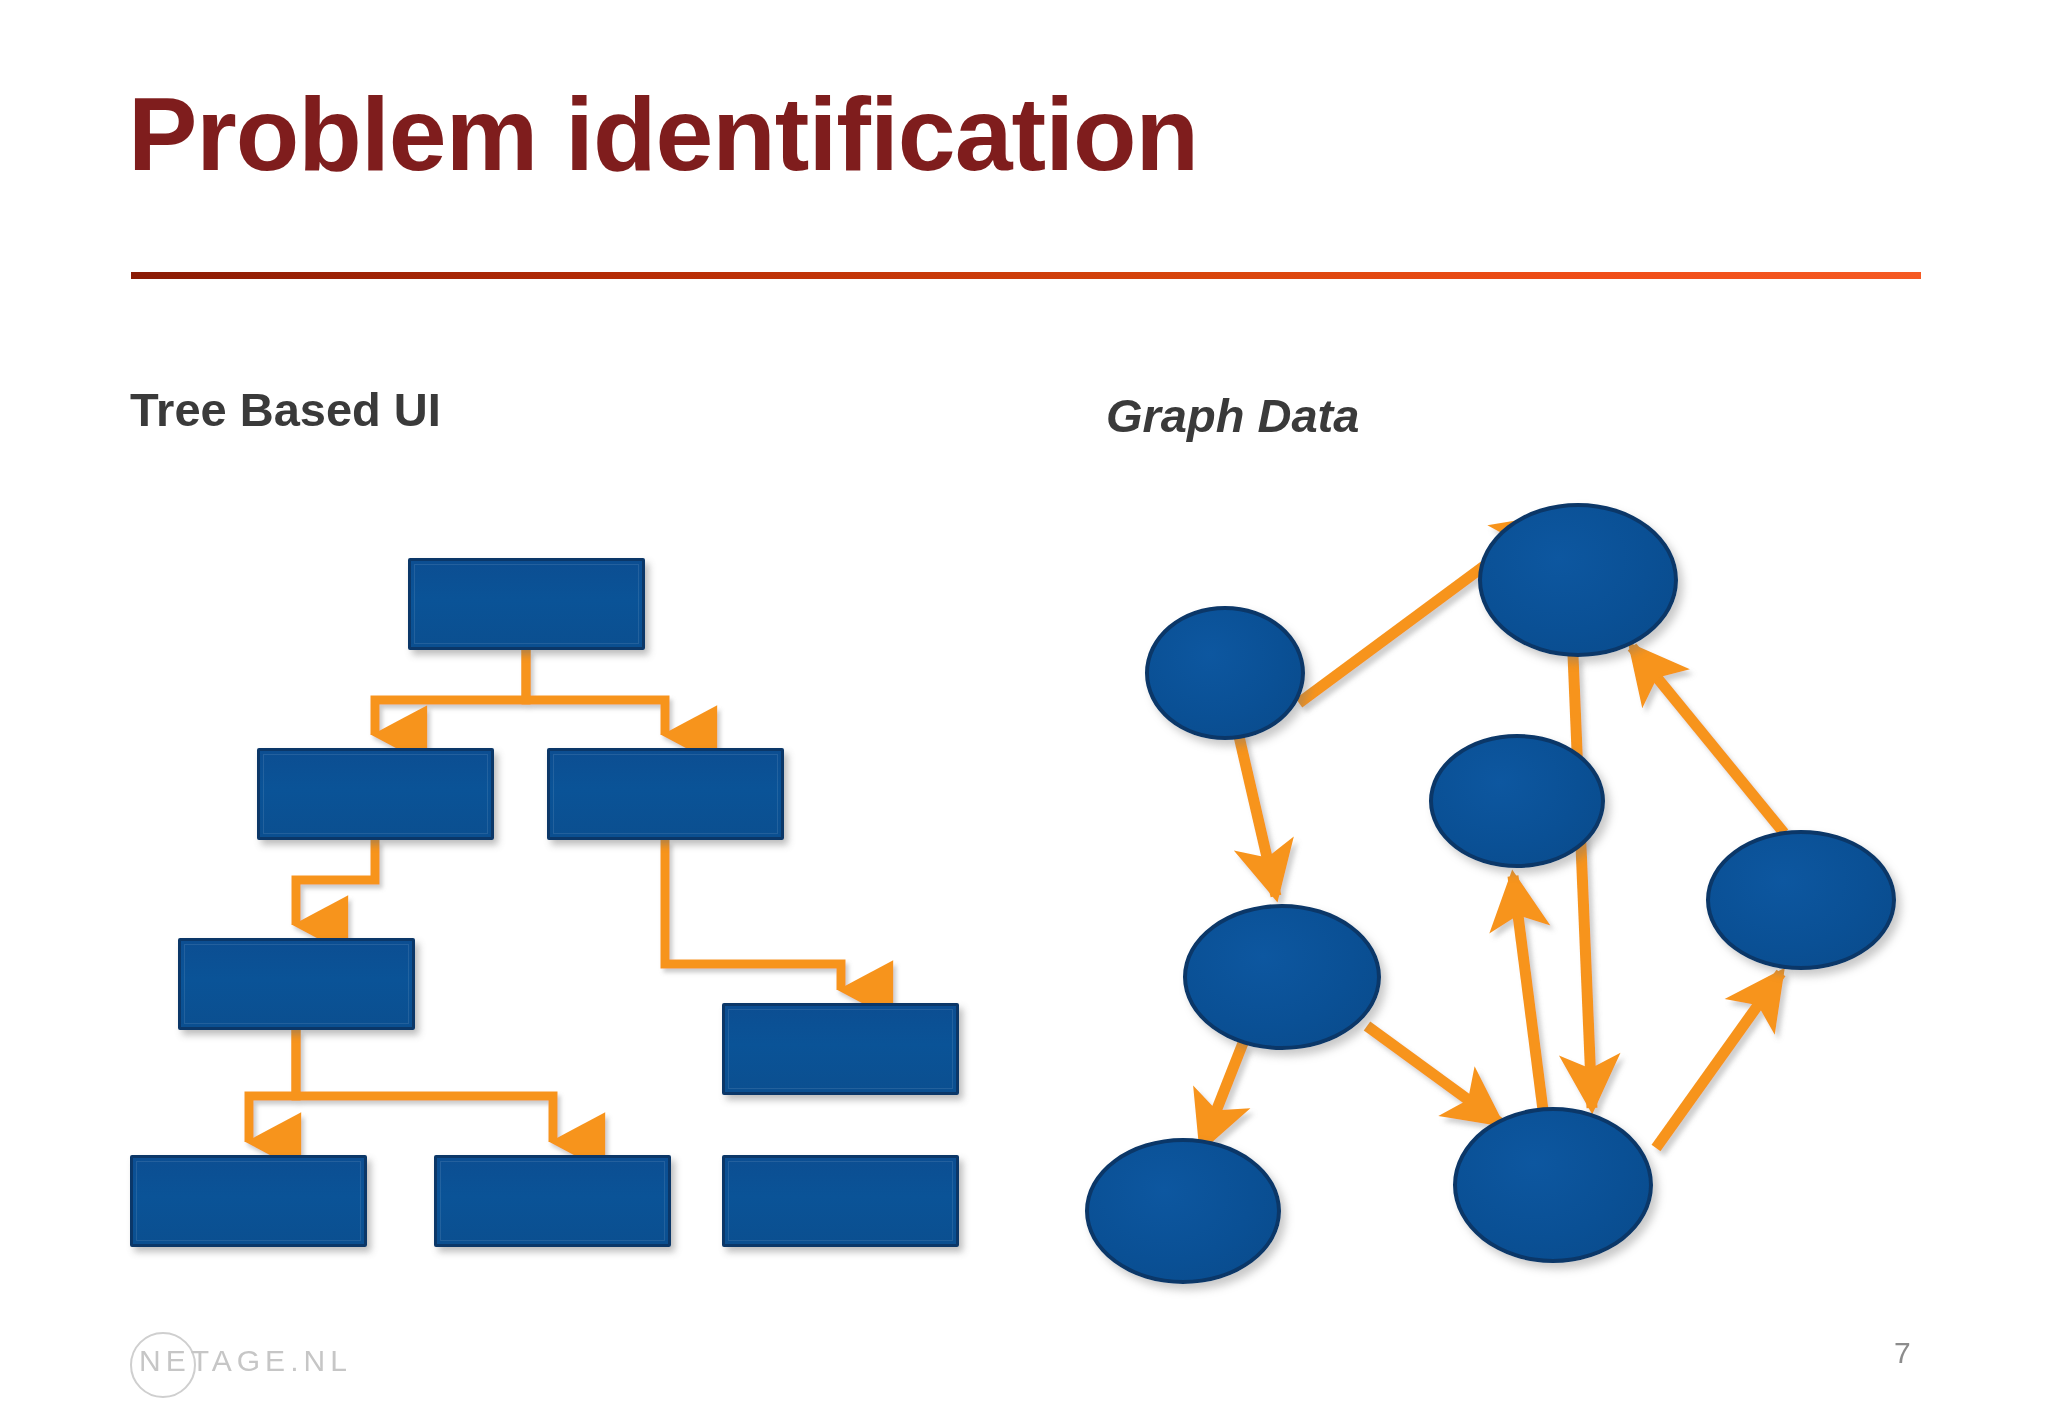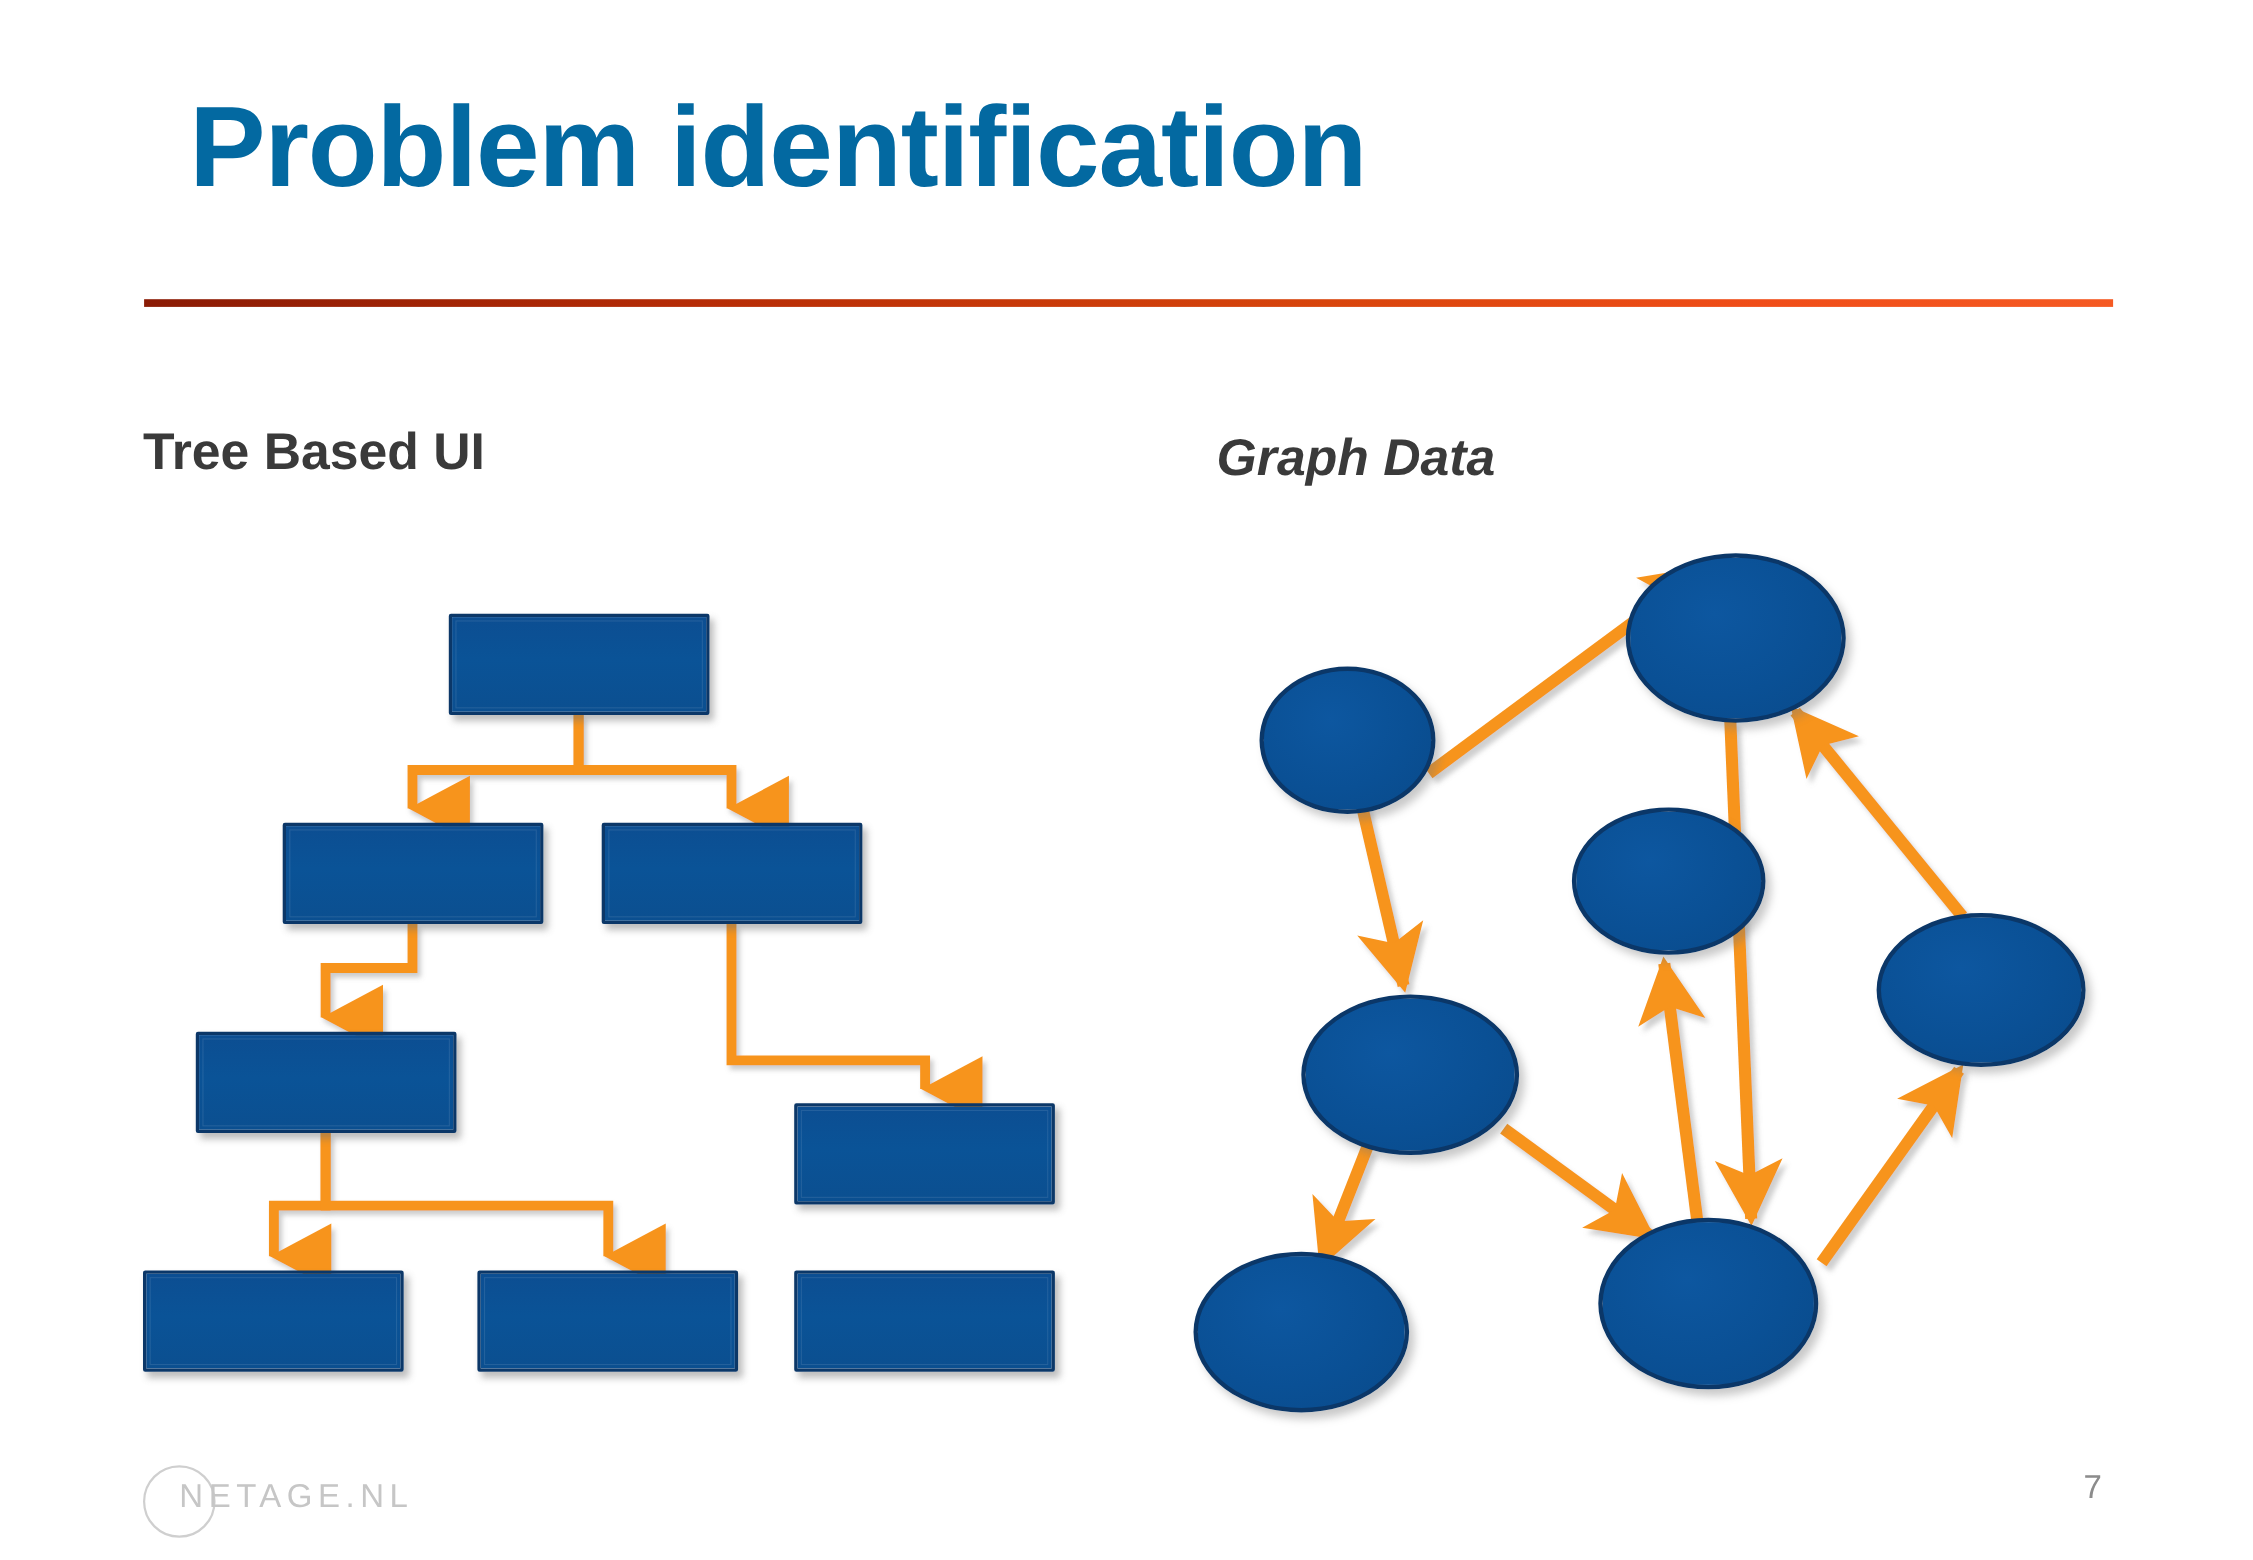--- a/index.html
+++ b/index.html
@@ -19,25 +19,24 @@
     overflow: hidden;
   }
 
   
   #slide-title {
     position: absolute;
     left: 128px;
     top: 80px;
     font-size: 104px;
     font-weight: bold;
-    color: #0369a1;
+    color: #7f1d1d;
     letter-spacing: -1px;
     line-height: 1.05;
     white-space: nowrap;
-    margin-left: 44px;
   }
   #title-rule {
     position: absolute;
     left: 131px;
     top: 272px;
     width: 1790px;
     height: 7px;
     background: linear-gradient(to right, #8A1B05 0%, #B62C06 28%, #D8450C 60%, #F04D18 82%, #F55A23 100%);
   }
 
@@ -115,21 +114,20 @@
     border-radius: 50%;
   }
   #footer-logo-text {
     position: absolute;
     left: 14px;
     top: 16px;
     font-size: 30px;
     letter-spacing: 5px;
     color: #C6C6C6;
     white-space: nowrap;
-    margin-left: 24px;
   }
   #page-number {
     position: absolute;
     left: 1894px;
     top: 1336px;
     font-size: 30px;
     color: #8C8C8C;
   }
 </style>
 </head>

